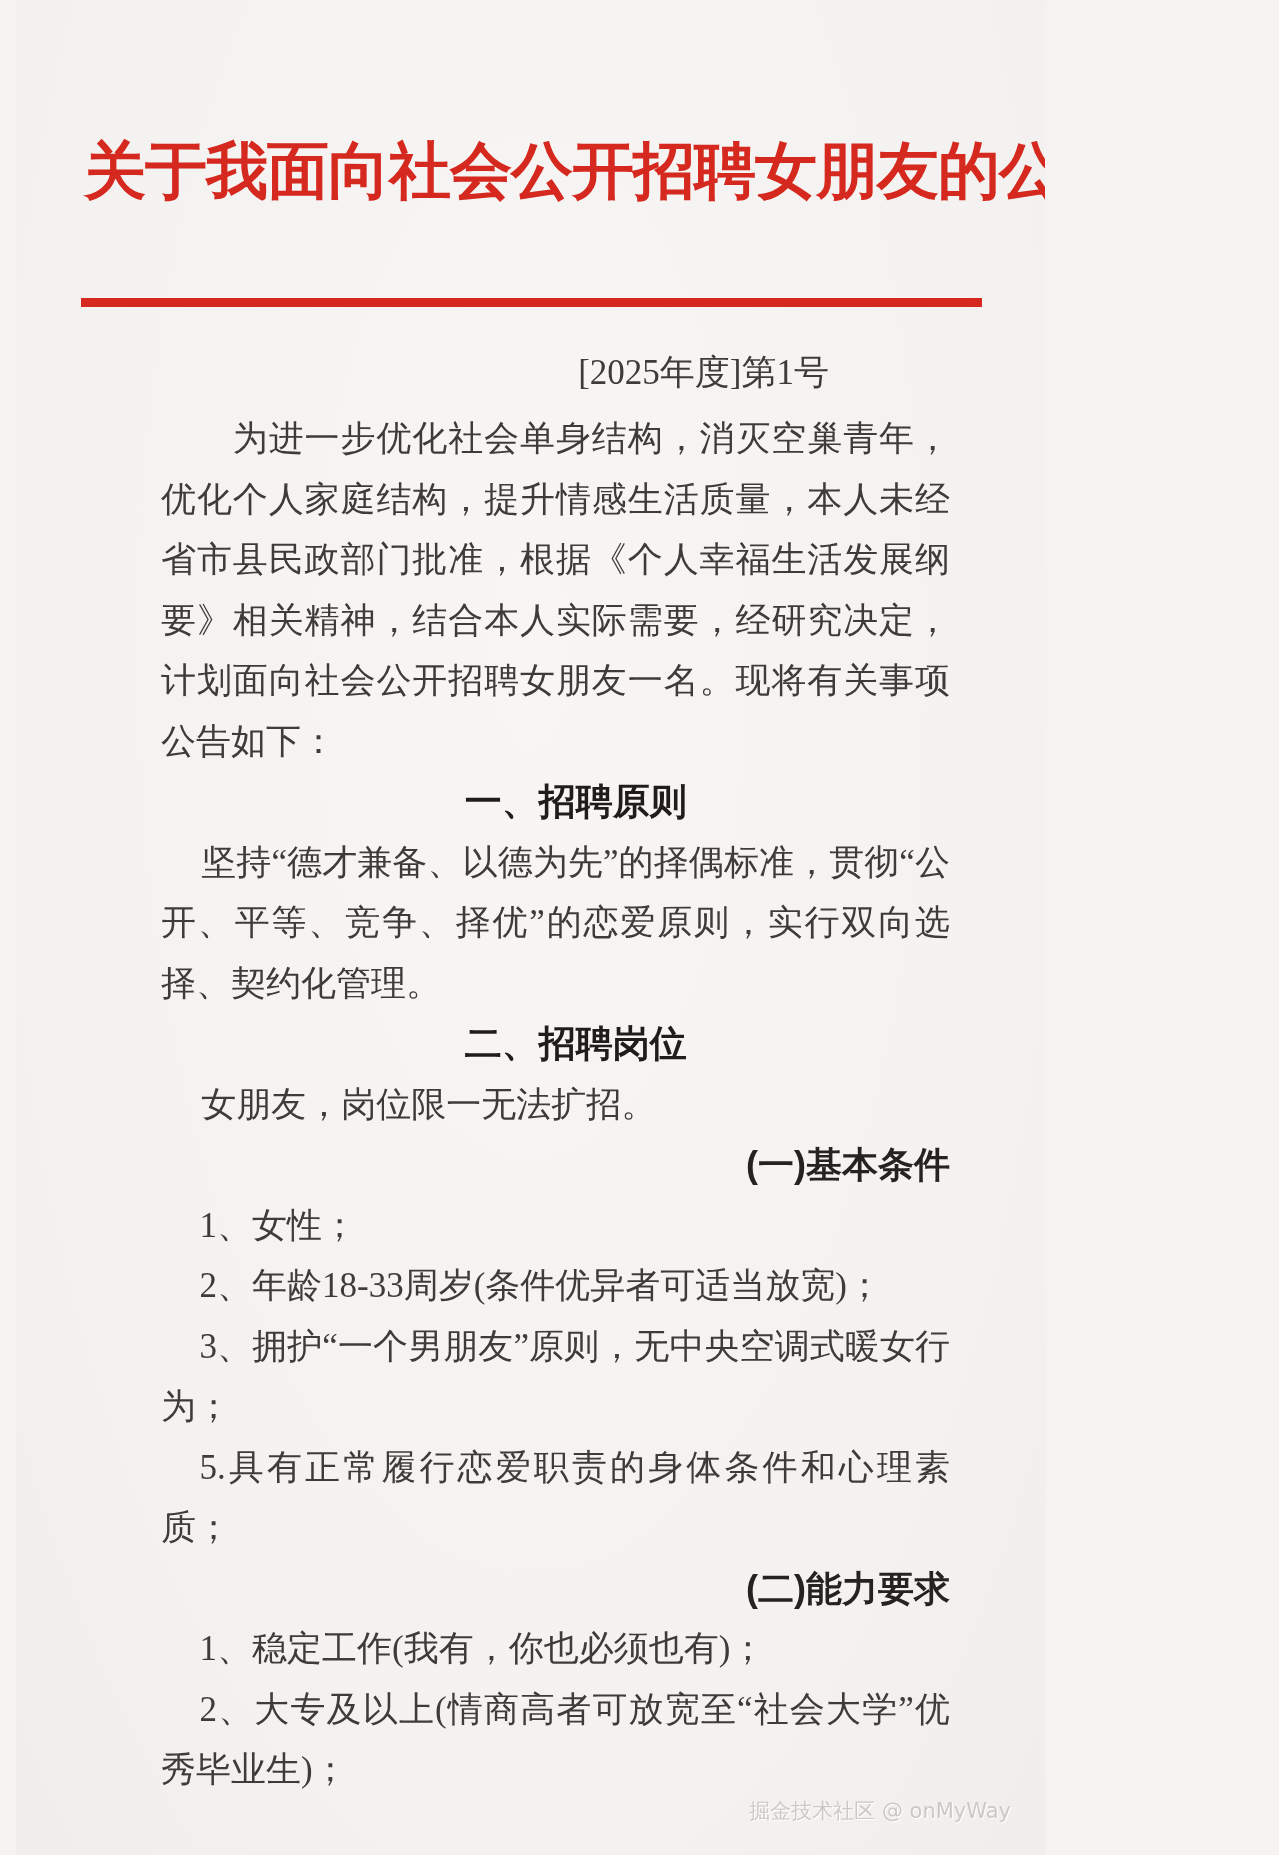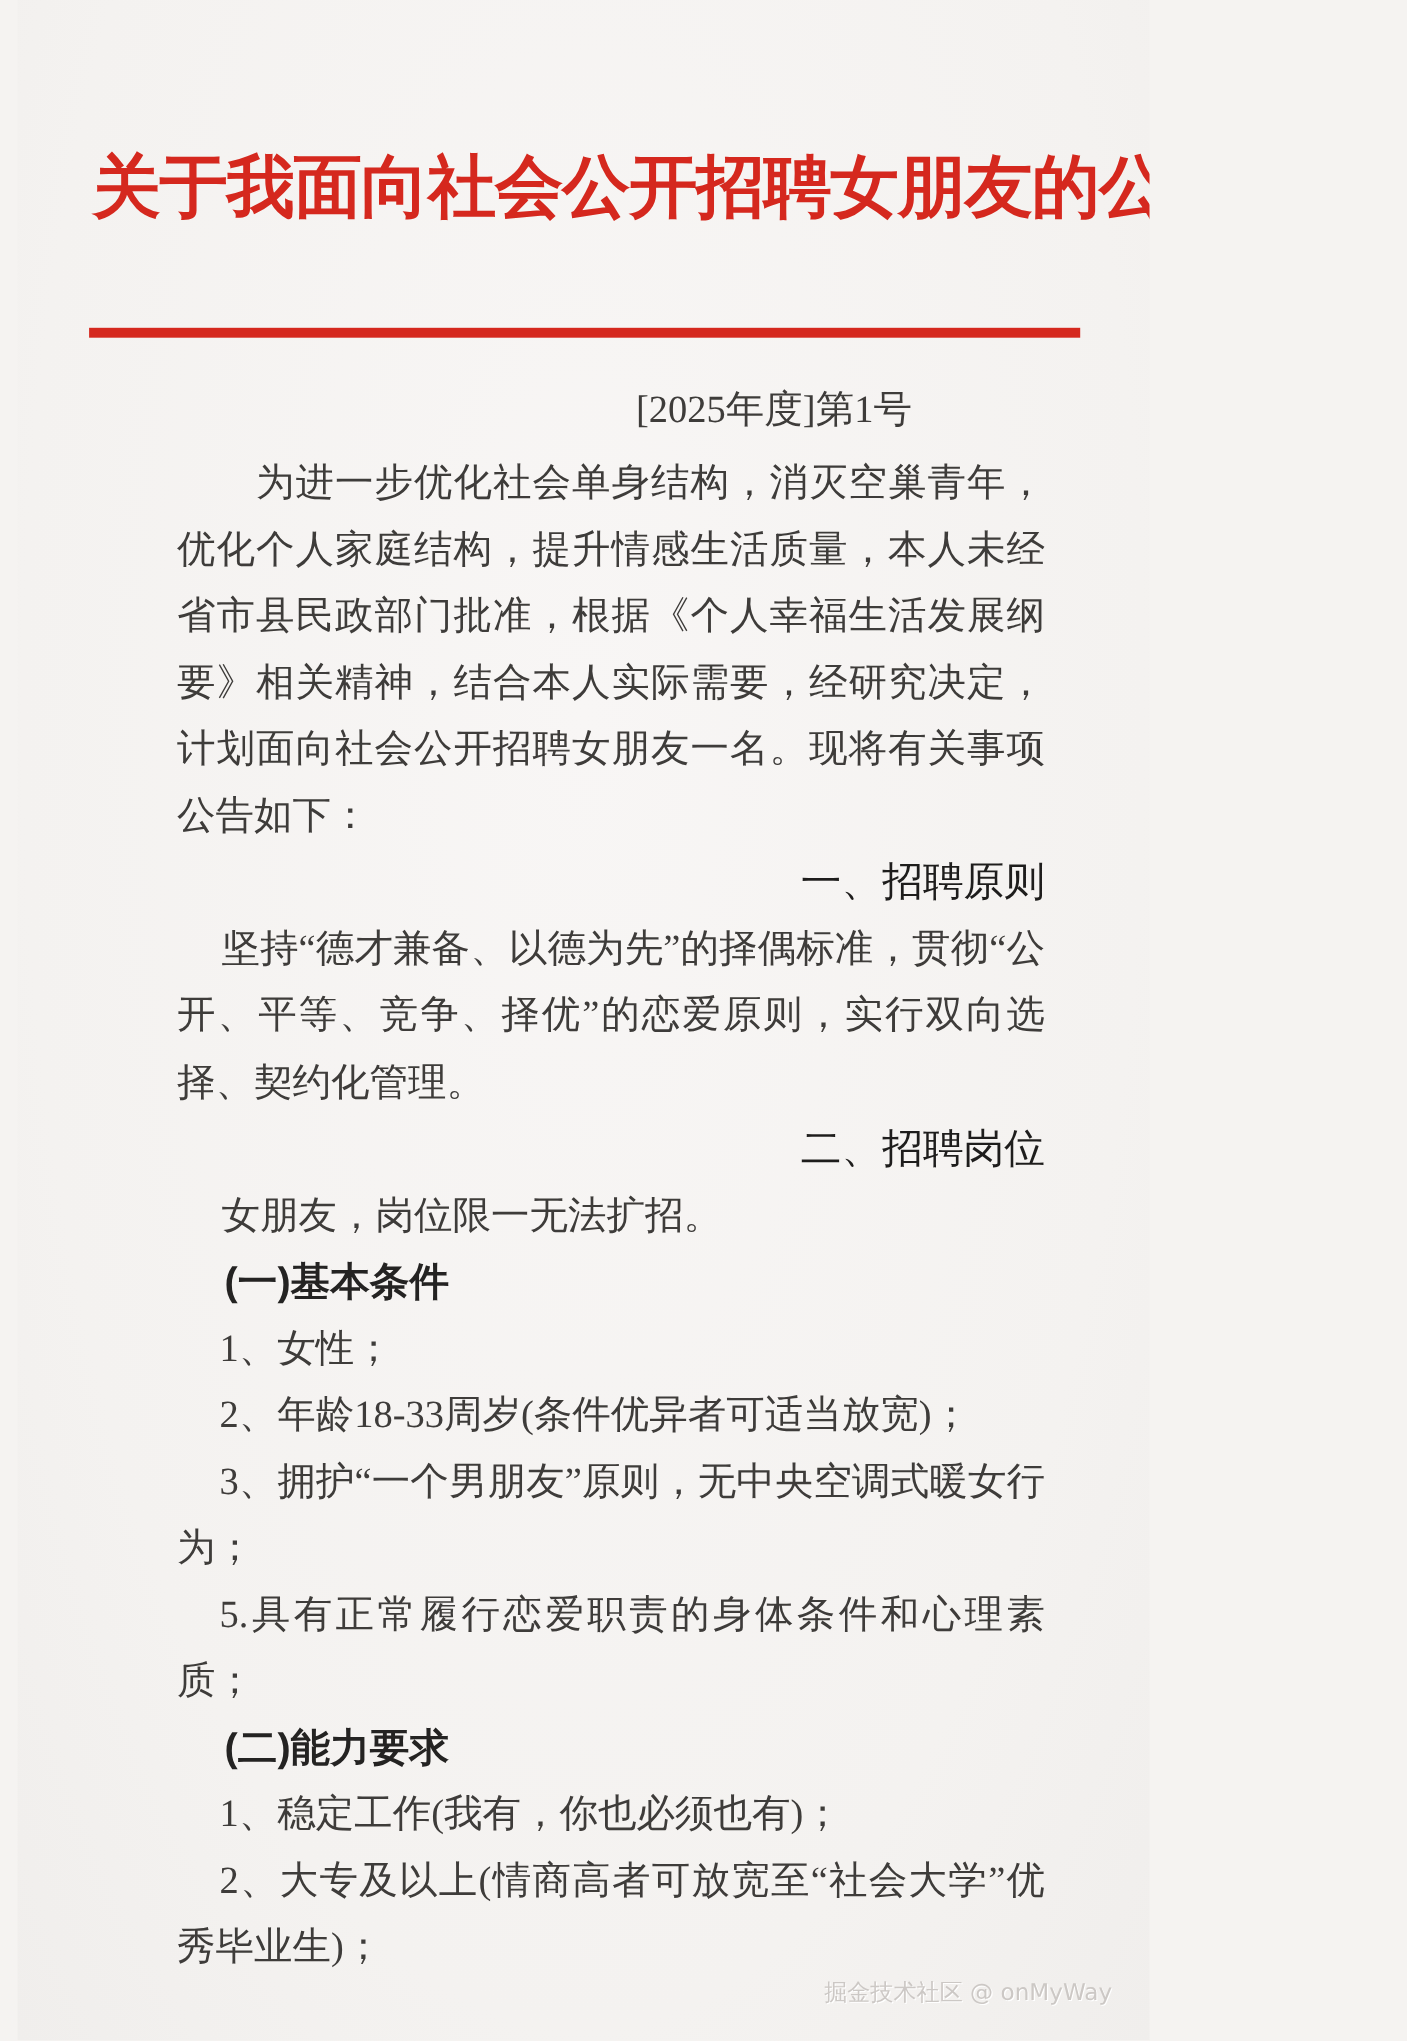--- a/index.html
+++ b/index.html
@@ -40,33 +40,33 @@
     font-size:35px;
     line-height:60.5px;
     color:var(--ink,#3e3c3a);
     text-align:justify;
   }
   .content p { margin:0; padding:0; }
   .para-indent2 { text-indent:2.05em; }
   .para-indent1 { text-indent:1.15em; }
   .sec-heading {
     font-family:"Liberation Sans","DejaVu Sans",sans-serif;
-    font-weight:normal;
+    font-weight:bold;
     font-size:37px;
     color:#1e1d1c;
     text-indent:1.1em;
-    text-align:right;
+    text-align:center;
   }
   .sub-heading {
     font-family:"Liberation Sans","DejaVu Sans",sans-serif;
     font-weight:bold;
     font-size:36px;
     color:#242322;
     text-indent:1.2em;
-    text-align:left;
+    text-align:right;
   }
   .item { text-indent:1.1em; }
   .watermark {
     position:absolute;
     right:34px; bottom:30px;
     font-family:"DejaVu Sans","Liberation Sans",sans-serif;
     font-size:21px;
     color:var(--watermark,#ccc8c5);
     text-shadow:1px 1px 0 #ffffff;
     white-space:nowrap;

